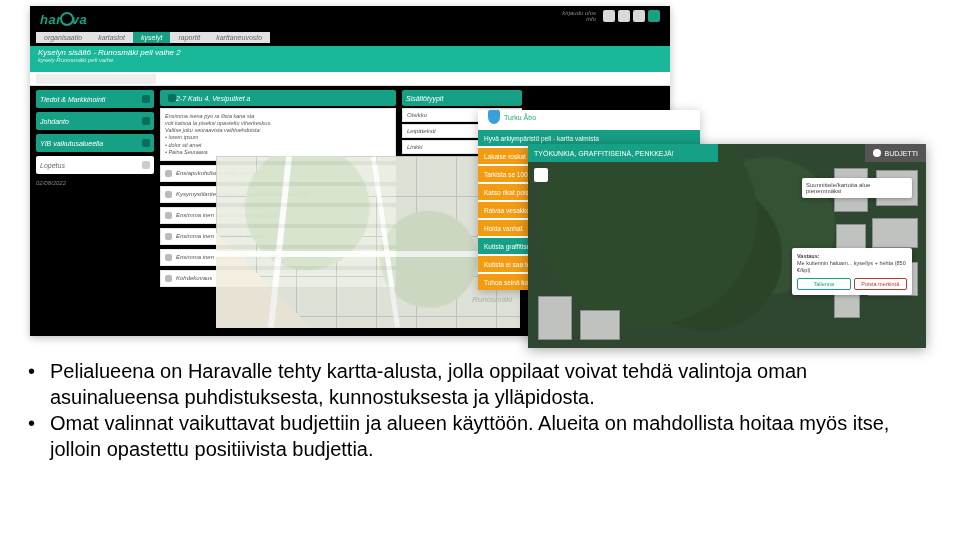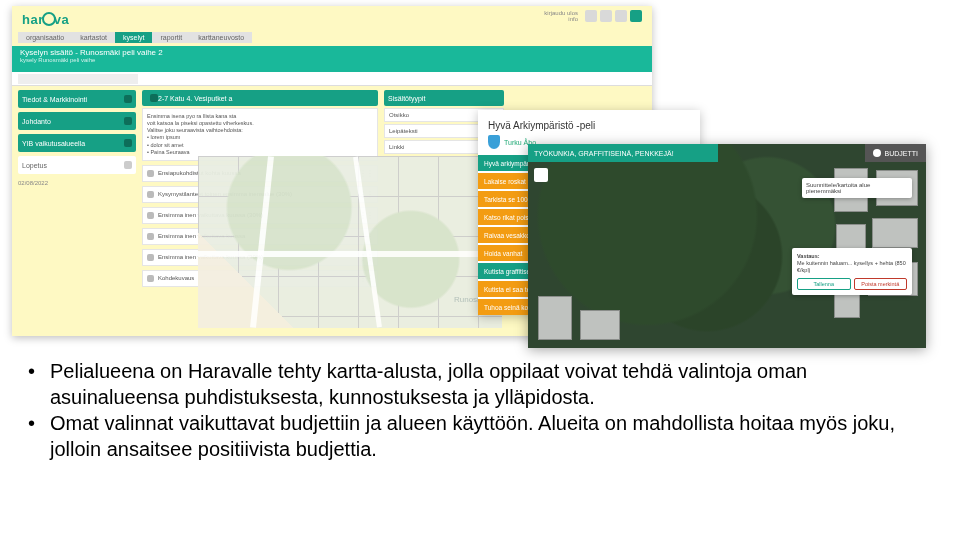--- a/index.html
+++ b/index.html
@@ -15,26 +15,27 @@
   
   .collage {
     position: relative;
     width: 960px;
     height: 345px;
   }
 
   
   .editor {
     position: absolute;
-    left: 12px; top: 6px;
+    left: 30px; top: 6px;
     width: 640px; height: 330px;
-    background: #fef9c3;
+    background: #000000;
     box-shadow: 0 2px 8px rgba(0,0,0,.25);
     font-size: 7px;
     color: #444;
+    font-style: italic;
   }
   .editor .logo {
     position: absolute; left: 10px; top: 4px;
     font-size: 13px; font-weight: 700; color: #16a085;
     letter-spacing: .5px;
   }
   .editor .logo .eye {
     display:inline-block; width:14px; height:14px; border:2px solid #16a085;
     border-radius:50%; position:relative; top:2px; margin:0 -2px;
   }
@@ -345,21 +346,20 @@
 
     <div class="map">
       <div class="road r1"></div>
       <div class="road r2"></div>
       <div class="road r3"></div>
       <div class="lbl">Runosmäki</div>
     </div>
   </div>
 
   <div class="card">
-    <div class="title">Hyvä Arkiympäristö -peli</div>
     <div class="city">
       <span class="shield"></span>
       <span>Turku Åbo</span>
     </div>
     <div class="hdr teal">Hyvä arkiympäristö peli - kartta valmista</div>
     <div class="opt orange">Lakaise roskat</div>
     <div class="opt orange">Tarkista se 100 paikka</div>
     <div class="opt orange">Katso rikat pois</div>
     <div class="opt orange">Raivaa vesakko/tii</div>
     <div class="opt orange">Hoida vanhat</div>
@@ -403,15 +403,15 @@
 
 </div>
 
 <div class="bullets">
   <div class="row">
     <div class="dot">•</div>
     <div class="txt">Pelialueena on Haravalle tehty kartta-alusta, jolla oppilaat voivat tehdä valintoja oman asuinalueensa puhdistuksesta, kunnostuksesta ja ylläpidosta.</div>
   </div>
   <div class="row">
     <div class="dot">•</div>
-    <div class="txt">Omat valinnat vaikuttavat budjettiin ja alueen käyttöön. Alueita on mahdollista hoitaa myös joku, jolloin ansaitsee positiivista budjettia.</div>
+    <div class="txt">Omat valinnat vaikuttavat budjettiin ja alueen käyttöön. Alueita on mahdollista hoitaa myös itse, jolloin opastettu positiivista budjettia.</div>
   </div>
 </div>
 
 </body></html>

